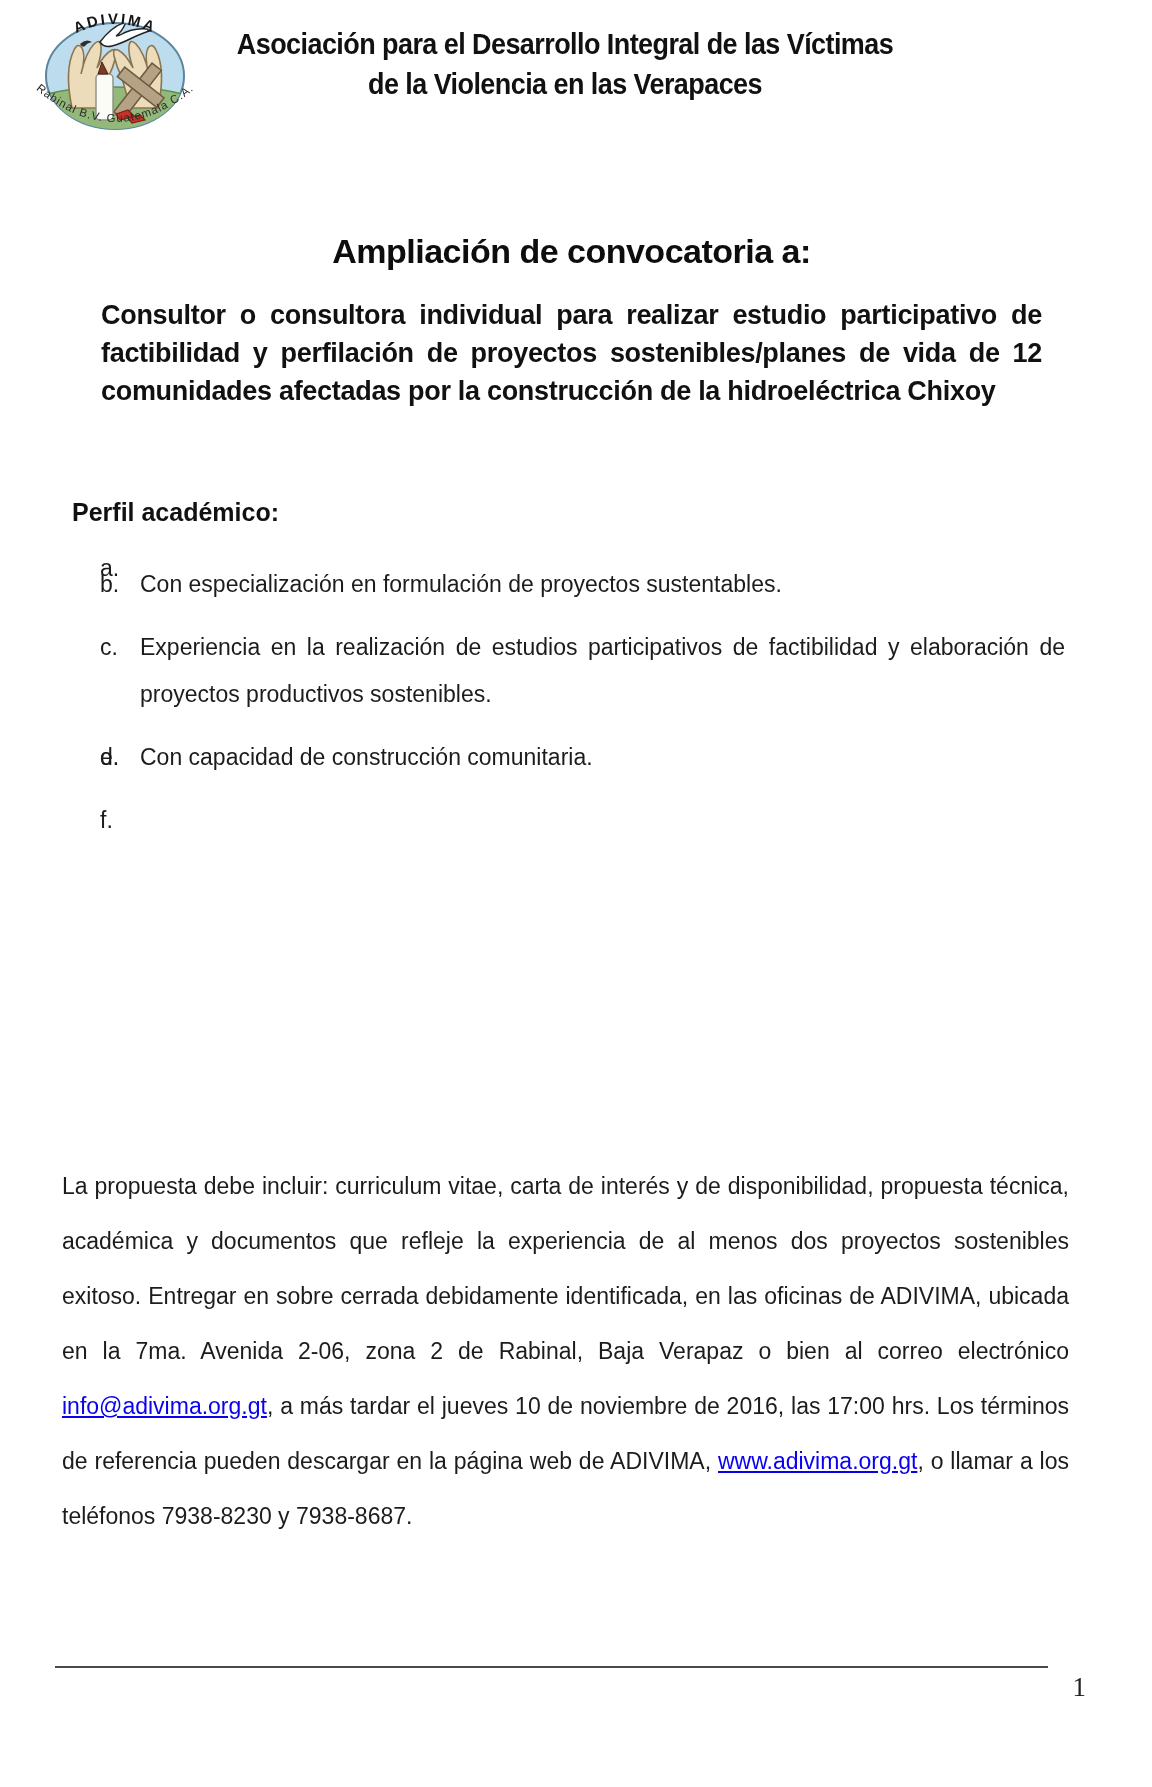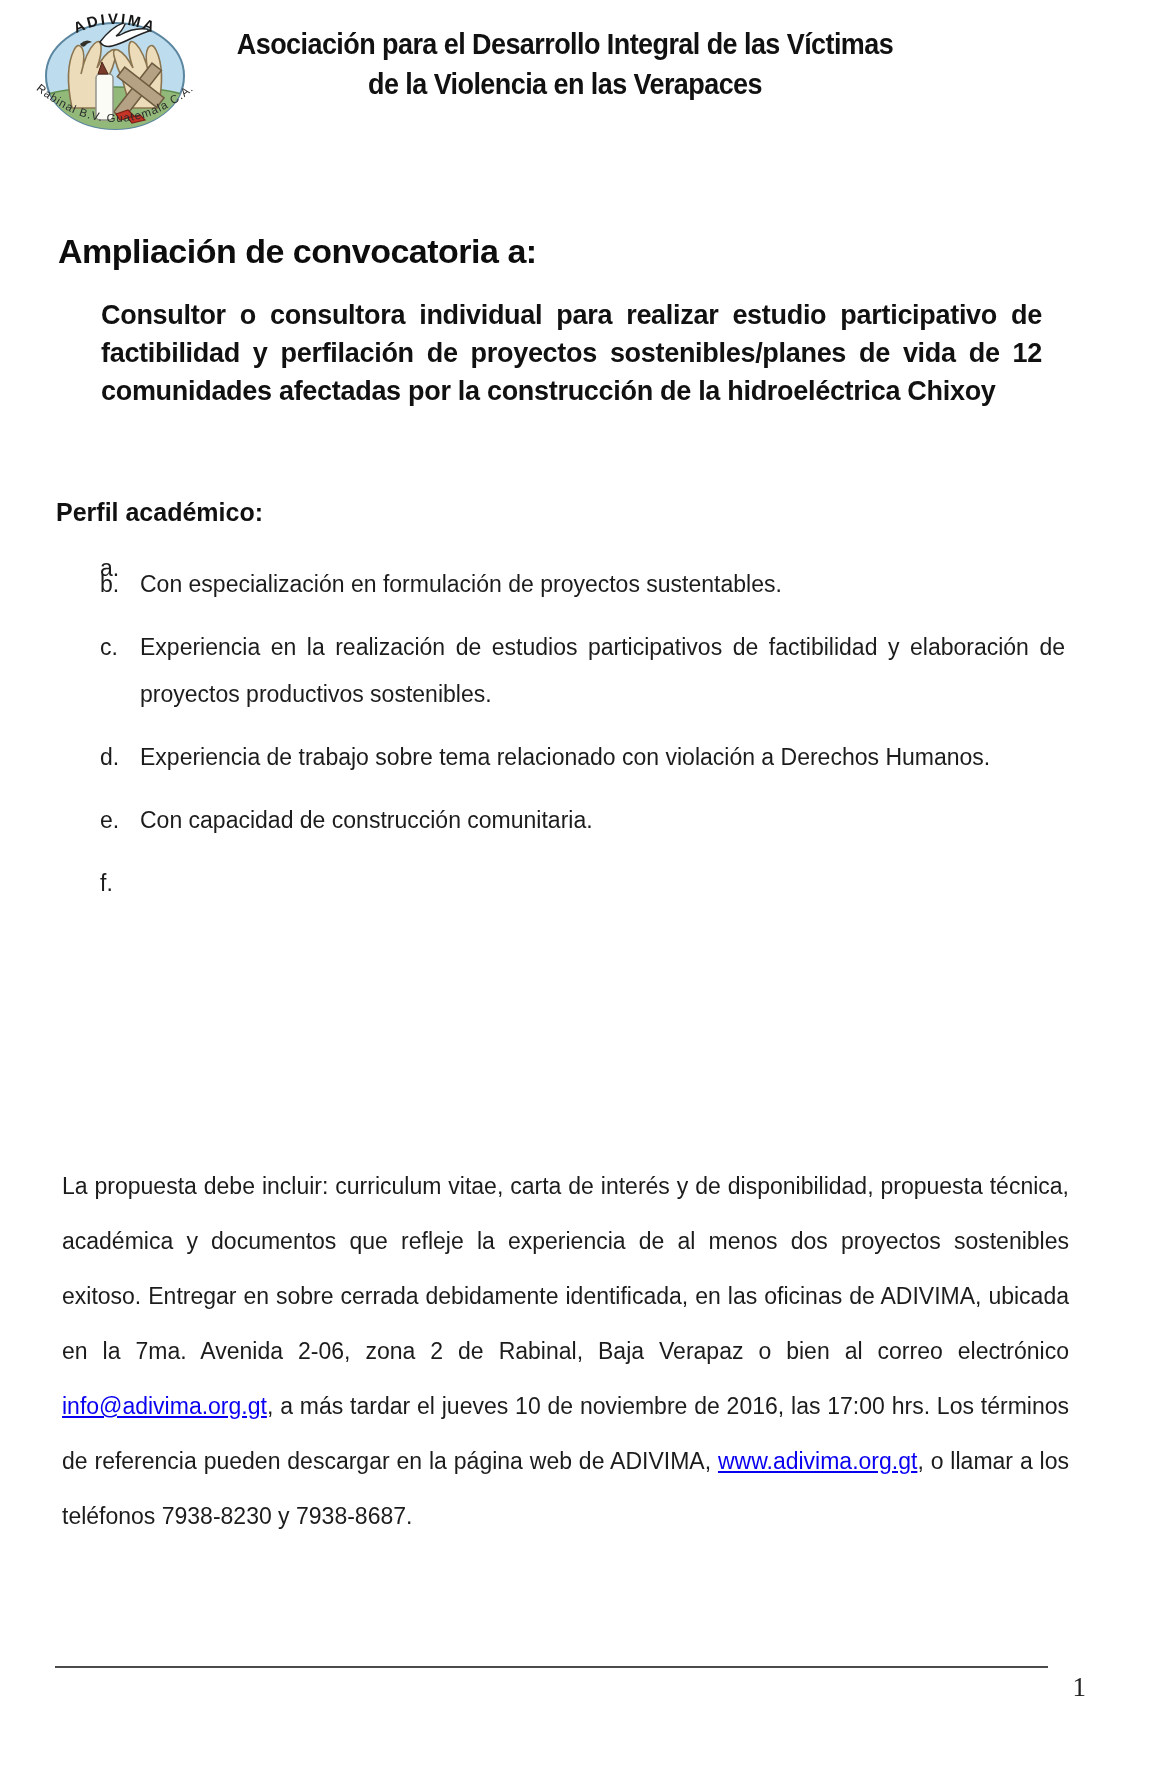--- a/index.html
+++ b/index.html
@@ -36,24 +36,25 @@
     line-height: 40px;
     color: #111111;
     letter-spacing: -0.6px;
     transform: scaleX(0.93);
     transform-origin: 50% 0;
   }
 
   
   .doc-title {
     position: absolute;
-    left: 58px;
+    left: 68px;
     top: 232px;
     width: 1007px;
     margin: 0;
+    text-align: center;
     font-size: 34px;
     font-weight: bold;
     color: #0d0d0d;
     letter-spacing: -0.5px;
   }
   .doc-subtitle {
     position: absolute;
     left: 101px;
     top: 296px;
     width: 941px;
@@ -62,21 +63,21 @@
     font-weight: bold;
     line-height: 38px;
     text-align: justify;
     letter-spacing: -0.3px;
     color: #111111;
   }
 
   
   .section-heading {
     position: absolute;
-    left: 56px;
+    left: 72px;
     top: 498px;
     margin: 0;
     font-size: 25px;
     font-weight: bold;
     color: #111111;
   }
   .req-list {
     position: absolute;
     left: 58px;
     top: 545px;
@@ -210,21 +211,20 @@
     <li>
       <span class="marker">b.</span>
       <span>Con especialización en formulación de proyectos sustentables.</span>
     </li>
     <li>
       <span class="marker">c.</span>
       <span>Experiencia en la realización de estudios participativos de factibilidad y elaboración de proyectos productivos sostenibles.</span>
     </li>
     <li>
       <span class="marker">d.</span>
-      <span>Experiencia de trabajo sobre tema relacionado con violación a Derechos Humanos.</span>
     </li>
     <li>
       <span class="marker">e.</span>
       <span>Con capacidad de construcción comunitaria.</span>
     </li>
     <li>
       <span class="marker">f.</span>
     </li>
   </ol>
 

